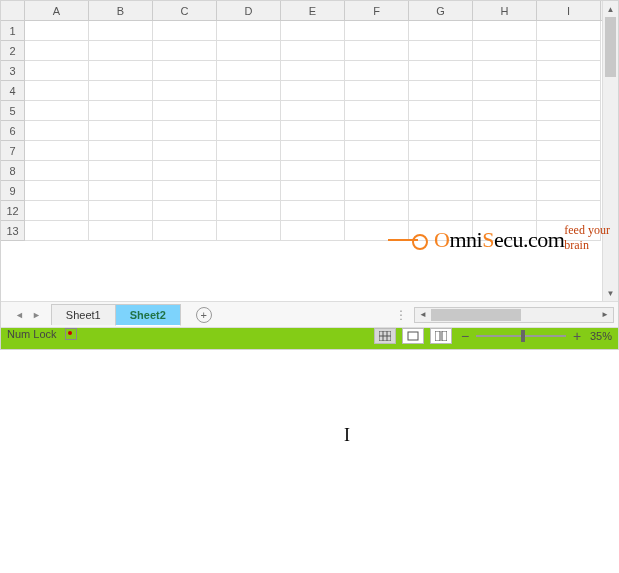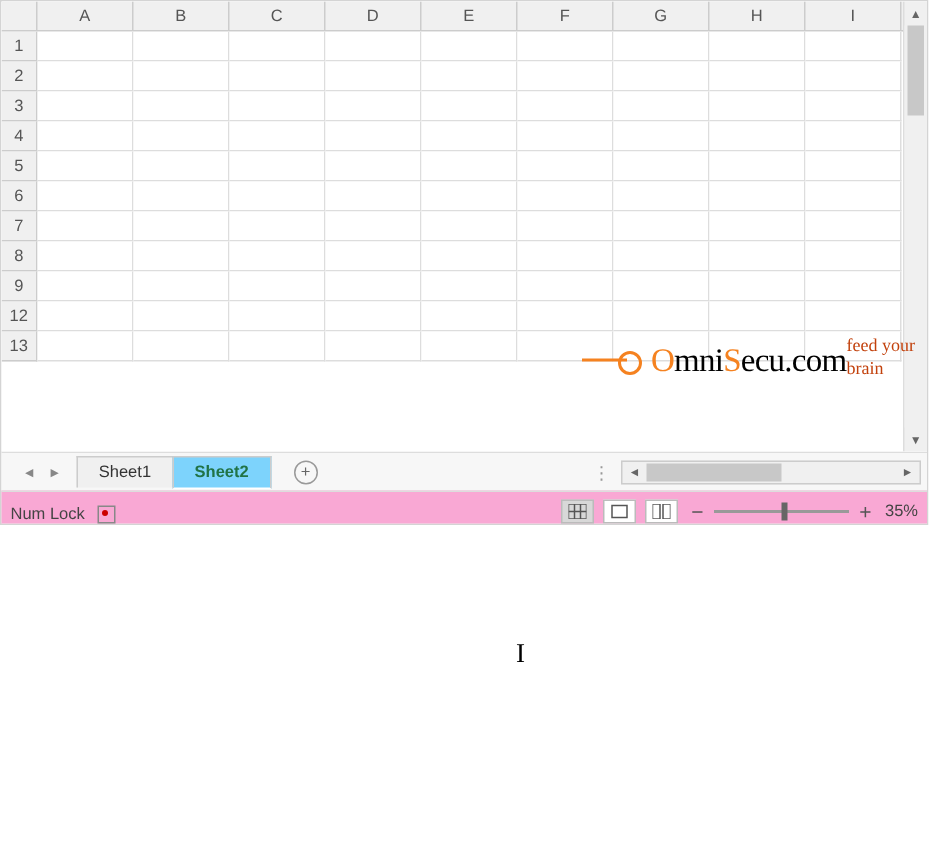--- a/index.html
+++ b/index.html
@@ -25,21 +25,21 @@
   .tab { padding: 4px 14px; background:#f0f0f0; border:1px solid #ccc; border-bottom:none; font-size:11px; color:#333; cursor:pointer; margin-right:-1px; }
   .tab.active { background:#7dd3fc; color:#217346; border-bottom:1px solid #fff; position:relative; z-index:1; font-weight:bold; }
   .add-sheet { width:24px; height:24px; display:flex; align-items:center; justify-content:center; cursor:pointer; margin-left:12px; }
   .add-sheet .circ { width:16px; height:16px; border:1px solid #999; border-radius:50%; display:flex; align-items:center; justify-content:center; font-size:11px; color:#666; }
   .hscroll-area { display:flex; align-items:center; flex:1; justify-content:flex-end; gap:2px; }
   .hscroll-area .dots { color:#999; font-size:12px; letter-spacing:1px; padding:0 4px; cursor: col-resize; }
   .hscroll { flex:0 0 200px; height:16px; background:#f0f0f0; border:1px solid #ccc; display:flex; align-items:center; }
   .hscroll .arrow { width:16px; text-align:center; font-size:8px; color:#666; cursor:pointer; }
   .hscroll .track { flex:1; position:relative; height:100%; }
   .hscroll .thumb { position:absolute; left:0; top:1px; bottom:1px; width:90px; background:#c8c8c8; cursor:pointer; }
-  .status-bar { height:22px; background:#f9a8d4; border-top:1px solid #ddd; display:flex; align-items:flex-end; padding:0 6px; font-size:11px; color:#444; gap:8px; }
+  .status-bar { height:22px; background:#84cc16; border-top:1px solid #ddd; display:flex; align-items:flex-start; padding:0 6px; font-size:11px; color:#444; gap:8px; }
   .status-bar .right { margin-left:auto; display:flex; align-items:center; gap:6px; }
   .view-btn { width:22px; height:16px; border:1px solid #bbb; display:flex; align-items:center; justify-content:center; cursor:pointer; font-size:9px; color:#555; background:#fff; }
   .view-btn.active { background:#d8d8d8; }
   .zoom-slider { display:flex; align-items:center; gap:4px; }
   .zoom-slider .minus, .zoom-slider .plus { width:14px; text-align:center; cursor:pointer; font-size:14px; color:#555; }
   .zoom-slider .line { width:90px; height:2px; background:#999; position:relative; }
   .zoom-slider .knob { position:absolute; top:-5px; left:45px; width:4px; height:12px; background:#666; cursor:pointer; }
   .watermark { position:absolute; top:225px; left:388px; display:flex; flex-direction:row; align-items:flex-end; pointer-events:none; }
   .watermark .main { display:flex; align-items:center; gap:2px; }
   .watermark .key { width:30px; height:2px; background:#f58220; position:relative; }

